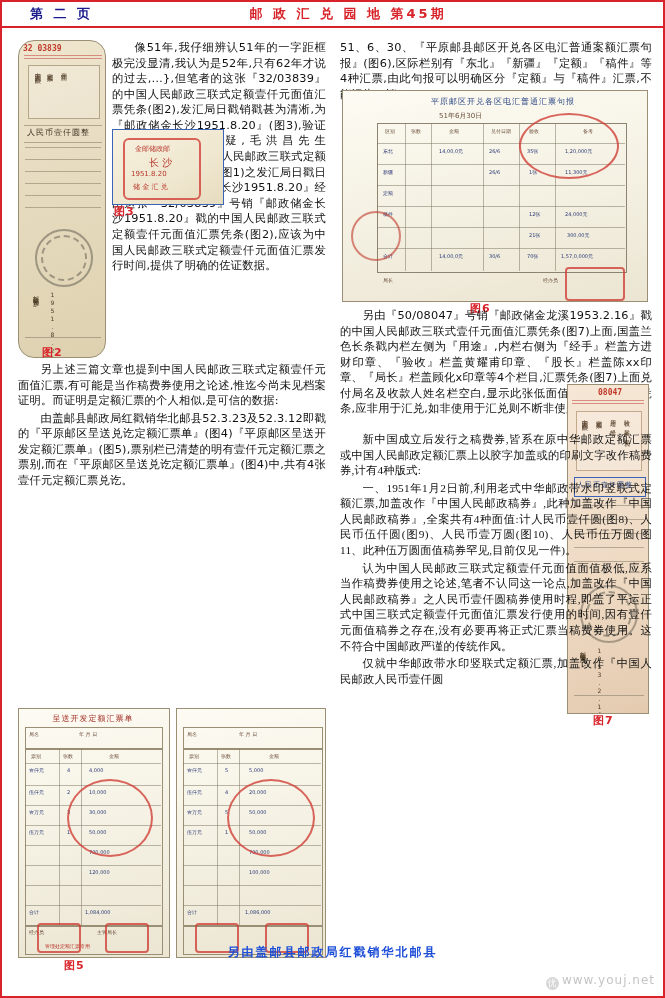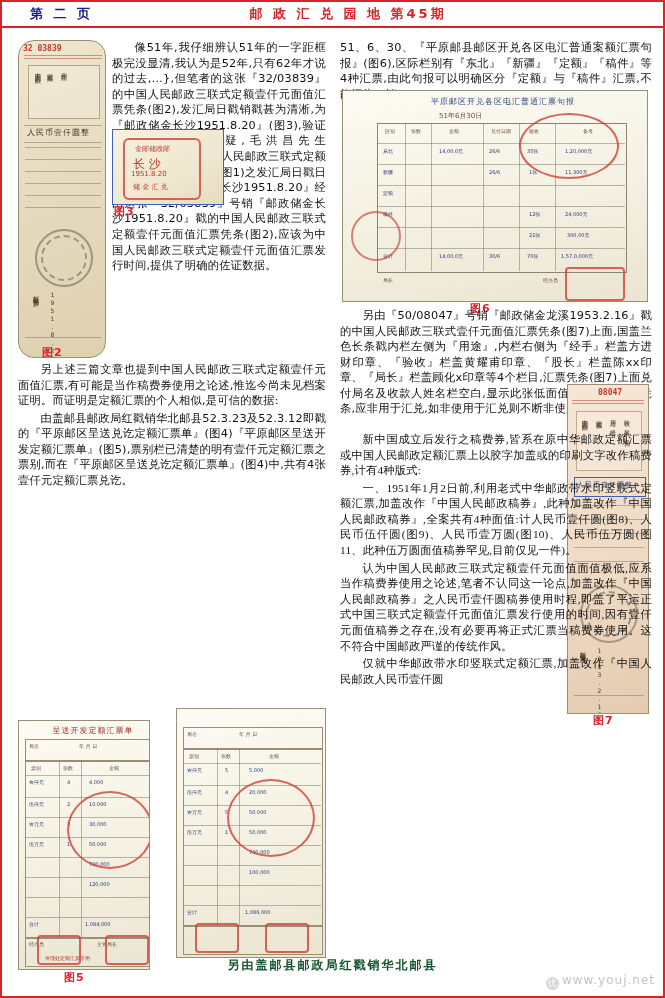--- a/index.html
+++ b/index.html
@@ -95,22 +95,22 @@
     position:absolute;right:8px;bottom:6px;
     color:#b9b9b9;font-size:12px;letter-spacing:1px;opacity:.85;
   }
   .wm-logo{
     display:inline-block;width:13px;height:13px;border-radius:50%;
     background:#cfcfcf;color:#fff;font-size:9px;line-height:13px;text-align:center;
     margin-right:3px;vertical-align:-2px;
   }
   
   .footline{
-    position:absolute;left:0;right:0;bottom:22px;text-align:center;
-    color:#14532d;font-size:12px;font-weight:bold;letter-spacing:2px;
+    position:absolute;left:0;right:0;bottom:35px;text-align:center;
+    color:#1d4ed8;font-size:12px;font-weight:bold;letter-spacing:2px;
   }
 </style>
 </head>
 <body>
 
 <div class="page">
 
   <div class="header">
     <div class="hdr-left">第 二 页</div>
     <div class="hdr-center">邮 政 汇 兑 园 地  第45期</div>
@@ -148,37 +148,37 @@
       <div class="vtext" style="left:30px;top:250px;color:#4a3a26;">1951.8.20</div>
       <div class="grayrule" style="left:6px;top:296px;width:76px;height:1px;"></div>
     </div>
     <div class="fig-label" style="left:4px;bottom:-2px;margin-left:20px;">图2</div>
   </div>
 
   <div class="fig" style="left:110px;top:127px;width:112px;height:76px;">
     <div class="scan paper-cream" style="position:absolute;inset:0;border:1px solid #3b64b8;">
       <div class="stamp-oval" style="left:10px;top:8px;width:74px;height:58px;border-radius:6px;border-width:2px;"></div>
       <div class="tiny tiny-red" style="left:22px;top:14px;font-size:7px;">金邮储政邮</div>
-      <div class="tiny tiny-red" style="left:20px;top:26px;font-size:12px;">长 沙</div>
+      <div class="tiny tiny-red" style="left:36px;top:26px;font-size:10px;">长 沙</div>
       <div class="tiny tiny-red" style="left:18px;top:40px;font-size:7px;">1951.8.20</div>
       <div class="tiny tiny-red" style="left:20px;top:52px;font-size:7px;">储 金 汇 兑</div>
     </div>
     <div class="fig-label" style="left:2px;bottom:-14px;">图3</div>
   </div>
 
   <div style="position:absolute;left:110px;top:208px;width:214px;">
     <p class="txt noind" style="visibility:hidden;">.</p>
   </div>
 
   <div style="position:absolute;left:16px;top:360px;width:308px;">
     <p class="txt">另上述三篇文章也提到中国人民邮政三联式定额壹仟元面值汇票,有可能是当作稿费券使用之论述,惟迄今尚未见档案证明。而证明是定额汇票的个人相似,是可信的数据:</p>
     <p class="txt">由盖邮县邮政局红戳销华北邮县52.3.23及52.3.12即戳的『平原邮区呈送兑讫定额汇票单』(图4)『平原邮区呈送开发定额汇票单』(图5),票别栏已清楚的明有壹仟元定额汇票之票别,而在『平原邮区呈送兑讫定额汇票单』(图4)中,共有4张壹仟元定额汇票兑讫。</p>
   </div>
 
-  <div class="fig" style="left:16px;top:706px;width:132px;height:250px;margin-top:12px;">
+  <div class="fig" style="left:16px;top:706px;width:152px;height:250px;">
     <div class="scan paper-white" style="position:absolute;inset:0;">
       <div style="position:absolute;left:8px;top:4px;width:132px;text-align:center;font-size:8px;color:#a33228;letter-spacing:1px;">呈送开发定额汇票单</div>
       <div style="position:absolute;left:6px;top:18px;width:136px;height:20px;border:1px solid #9a8f74;"></div>
       <div class="tiny" style="left:10px;top:22px;">局名</div>
       <div class="tiny" style="left:60px;top:22px;">年 月 日</div>
       <div style="position:absolute;left:6px;top:40px;width:136px;height:176px;border:1px solid #9a8f74;"></div>
       <div class="grayrule" style="left:6px;top:54px;width:136px;height:1px;"></div>
       <div class="grayrule" style="left:6px;top:76px;width:136px;height:1px;"></div>
       <div class="grayrule" style="left:6px;top:96px;width:136px;height:1px;"></div>
       <div class="grayrule" style="left:6px;top:116px;width:136px;height:1px;"></div>

